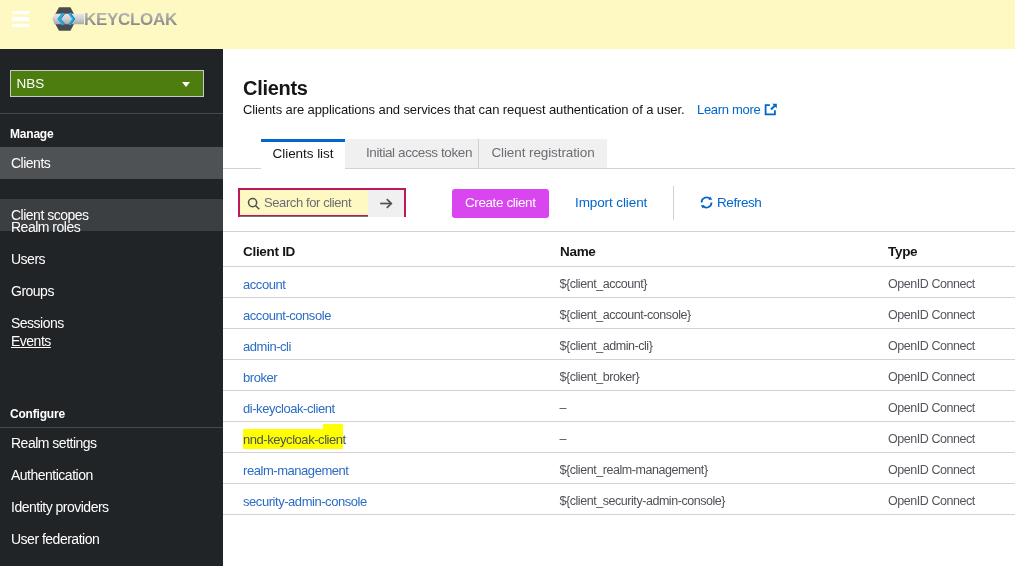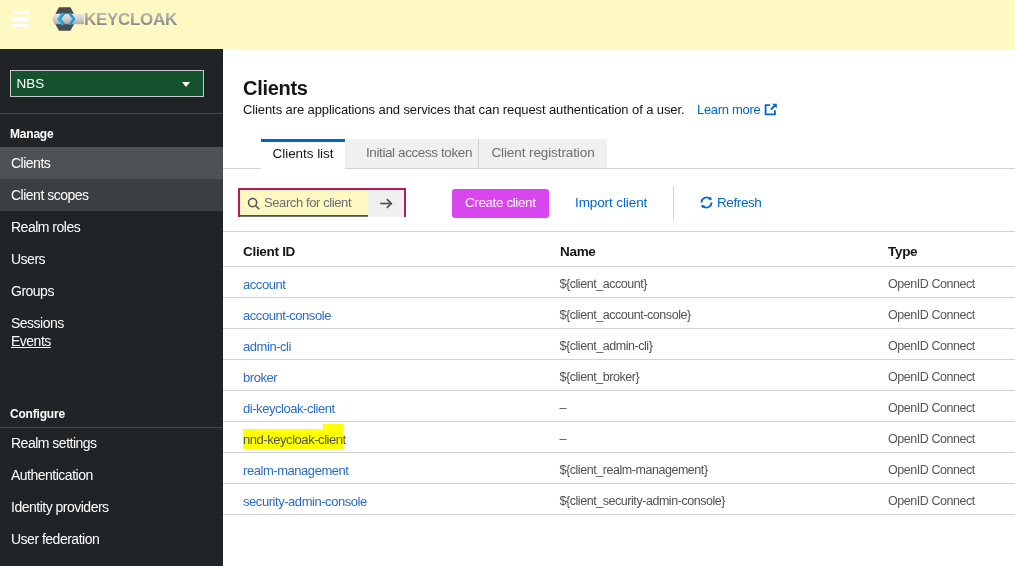--- a/index.html
+++ b/index.html
@@ -7,27 +7,27 @@
 body { position:relative; overflow:hidden; background:#fff; font-family:"Liberation Sans",sans-serif; color:#151515; }
 .abs { position:absolute; }
 
 
 .topbar { position:absolute; left:0; top:0; width:1015px; height:49px; background:#fef9c3; }
 .burger { position:absolute; left:12px; top:11px; width:17px; height:17px; }
 .burger div { height:3.4px; background:#fff; margin-bottom:2.9px; border-radius:1px; }
 
 
 .sidebar { position:absolute; left:0; top:49px; width:223px; height:517px; background:#212427; }
-.realmbox { position:absolute; left:10px; top:21px; width:194px; height:27px; background:#14532d; border:1px solid #c9c9c9; color:#fff; font-size:13.5px; line-height:25px; padding-left:5.5px; }
+.realmbox { position:absolute; left:10px; top:21px; width:194px; height:27px; background:#4d7c0f; border:1px solid #c9c9c9; color:#fff; font-size:13.5px; line-height:25px; padding-left:5.5px; }
 .realmbox .caret { position:absolute; right:13px; top:11px; width:0; height:0; border-left:4.5px solid transparent; border-right:4.5px solid transparent; border-top:5px solid #fff; }
 .sidediv { position:absolute; left:0; width:223px; height:1px; background:#46494c; }
 .navlabel { position:absolute; left:10px; font-size:12px; font-weight:bold; color:#fff; letter-spacing:-0.2px; }
 .navitem { position:absolute; left:0; width:223px; height:32px; line-height:32px; padding-left:11px; color:#fff; font-size:14px; letter-spacing:-0.5px; }
 .nav-sel { background:#4f5255; }
-.nav-hov { background:#3c3f42; }
+.nav-hov { background:#3c3f42;margin-top:20px; }
 
 
 .h1 { position:absolute; left:243px; top:77px; font-size:20px; font-weight:bold; color:#151515; letter-spacing:-0.3px; }
 .subtitle { position:absolute; left:243px; top:102px; font-size:13px; color:#151515; letter-spacing:-0.1px; }
 .learnmore { position:absolute; left:697px; top:102px; font-size:13px; color:#0066cc; letter-spacing:-0.3px; }
 
 
 .tabline { position:absolute; left:223px; top:168px; width:792px; height:1px; background:#d2d2d2; }
 .tab { position:absolute; top:139px; height:30px; font-size:13.5px; letter-spacing:-0.4px; text-align:center; }
 .tab-active { letter-spacing:-0.05px; }

